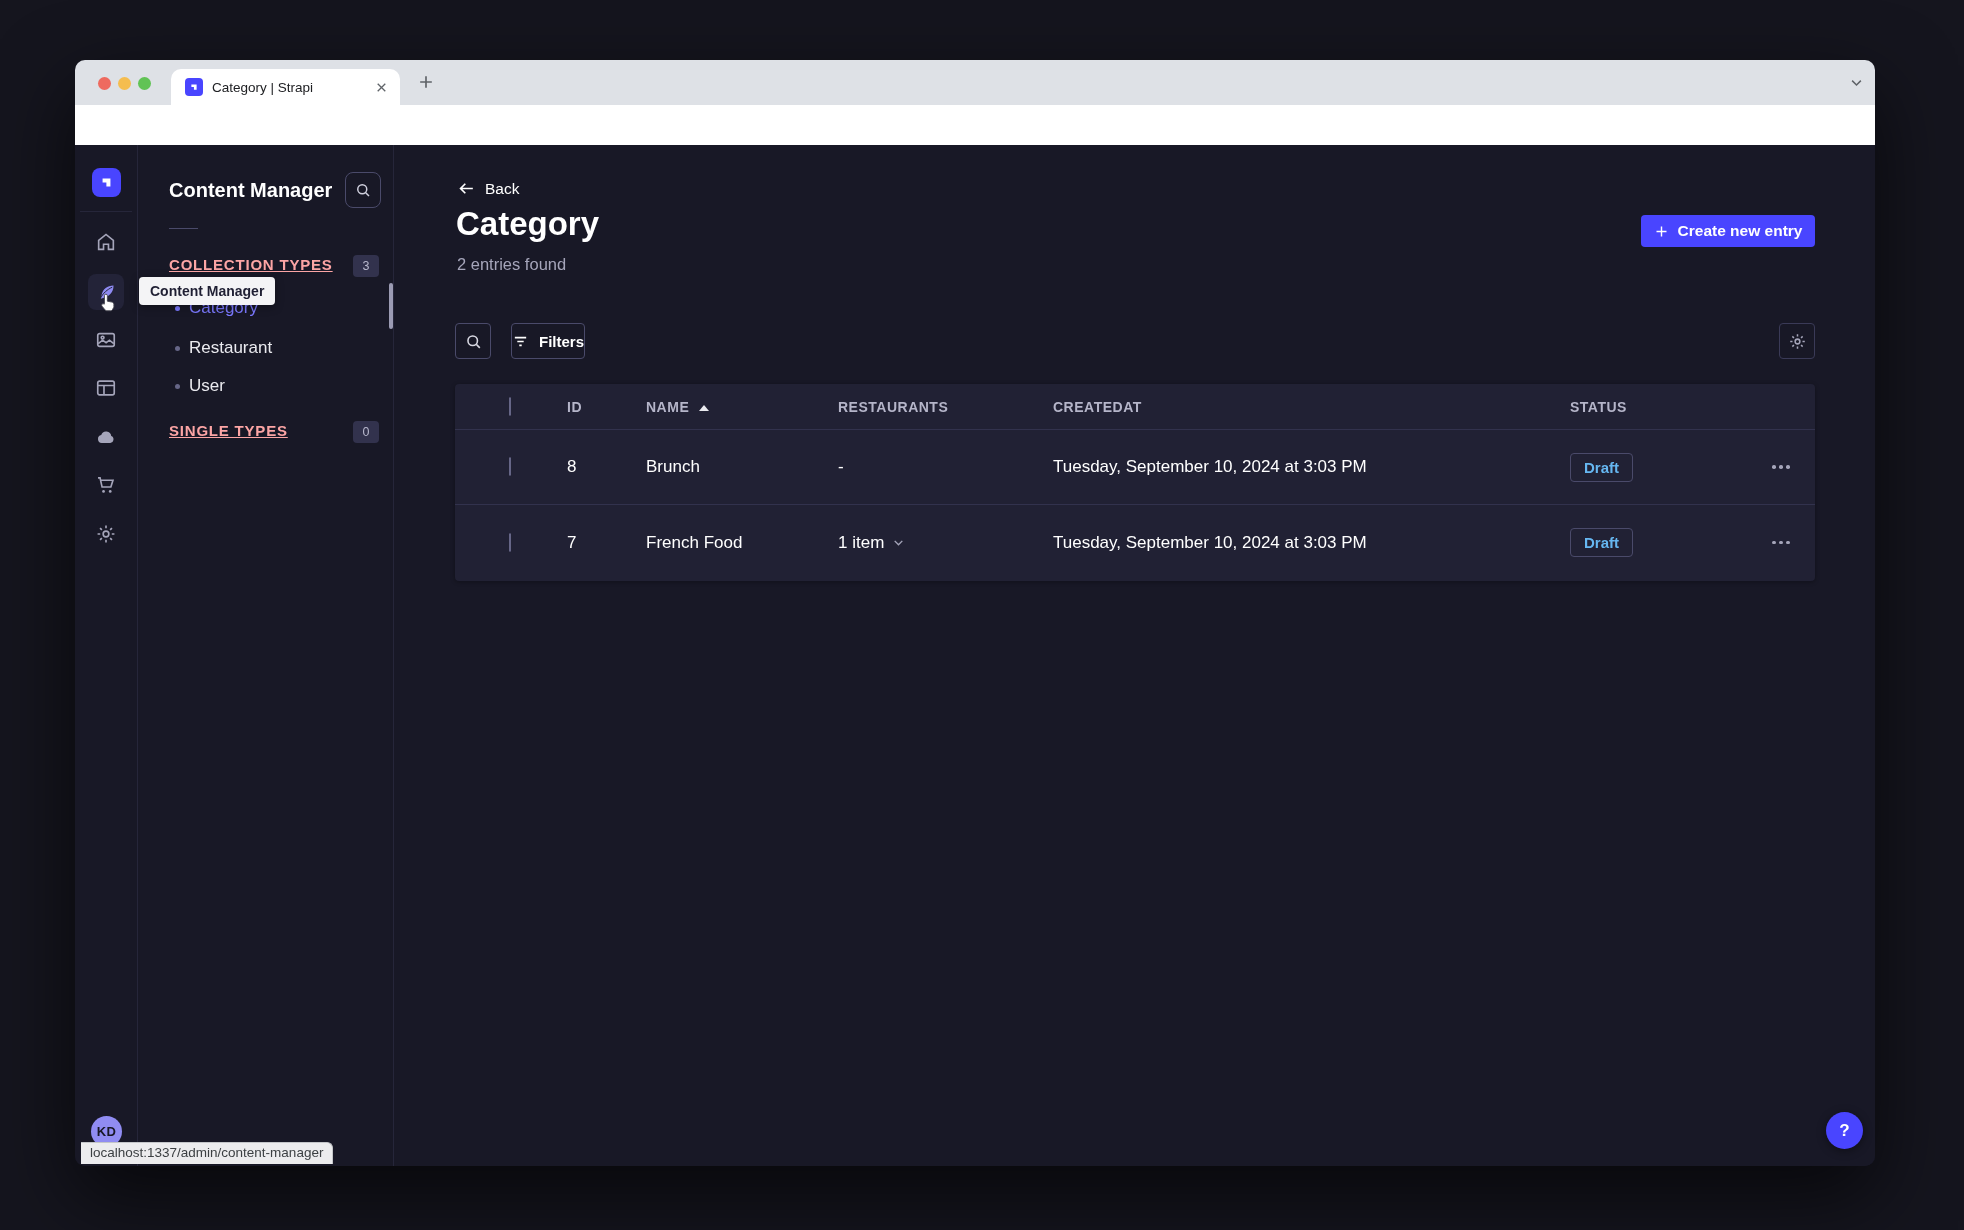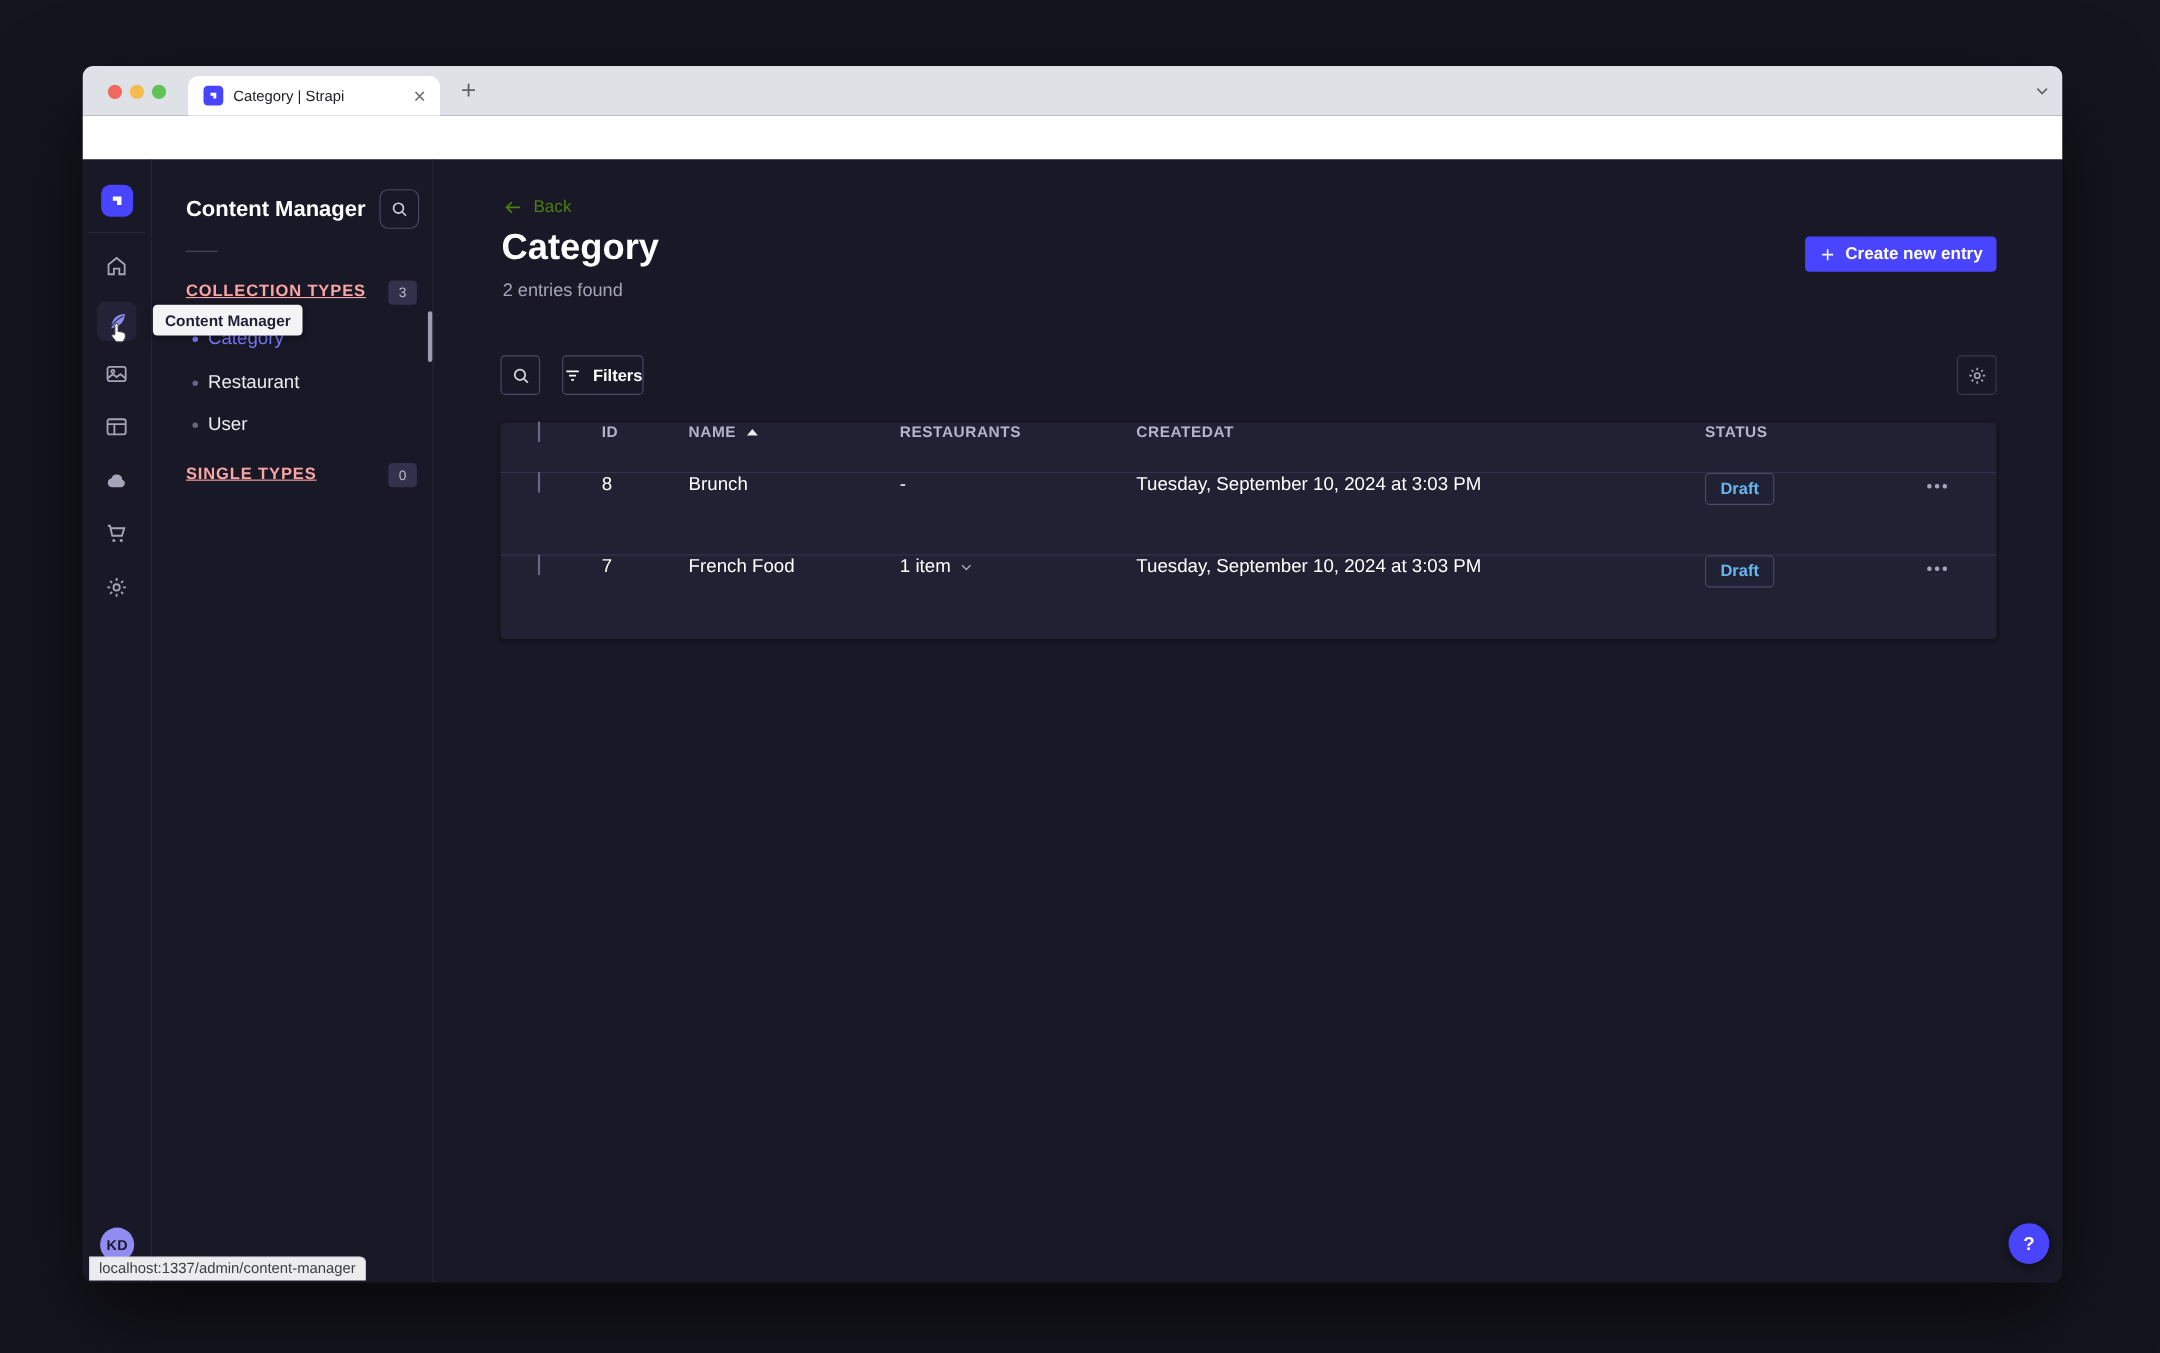--- a/index.html
+++ b/index.html
@@ -113,21 +113,21 @@
     background:#f4f4f6; border-radius:4px; padding:0 11px; line-height:28px;
     font-size:14px; font-weight:bold; color:#1f1f33;
     box-shadow:0 2px 8px rgba(0,0,0,.35); white-space:nowrap;
   }
   .cursor-hand { position:absolute; left:21px; top:146px; z-index:7; }
 
   
   .main { position:absolute; left:319px; top:0; right:0; bottom:0; }
 
   .back-link { position:absolute; left:63px; top:34px; display:flex; align-items:center;
-    color:#4d7c0f; }
+    color:#ffffff; }
   .back-link .lbl { font-size:15.5px; margin-left:9px; }
   .page-title { position:absolute; left:62px; top:60px; font-size:33px; font-weight:bold; color:#ffffff; }
   .page-subtitle { position:absolute; left:63px; top:110px; font-size:16.5px; color:#a5a5ba; }
 
   .create-btn {
     position:absolute; left:1247px; top:70px; width:174px; height:32px;
     background:#4945ff; border:none; border-radius:4px; color:#ffffff;
     font-size:15.5px; font-weight:bold; font-family:inherit;
     display:flex; align-items:center; justify-content:center; gap:9px;
   }
@@ -147,21 +147,21 @@
     position:absolute; left:1385px; top:178px; width:36px; height:36px;
     border:1px solid #3a3a57; border-radius:4px; background:transparent; color:#a5a5ba;
     display:flex; align-items:center; justify-content:center;
   }
 
   
   .table-card {
     position:absolute; left:61px; top:239px; width:1360px; height:197px;
     background:#212134; border-radius:4px; box-shadow:0 1px 4px rgba(3,3,5,.35);
   }
-  .trow { display:flex; align-items:flex-start; }
+  .trow { display:flex; align-items:center;padding-left:20px; }
   .thead { height:46px; border-bottom:1px solid #32324d; }
   .tbody-row { height:75px; }
   .tbody-row.sep { border-bottom:1px solid #32324d; }
   .col-check { width:68px; padding-left:34px; }
   .col-id { width:103px; padding-left:24px; }
   .col-name { width:192px; }
   .col-rest { width:215px; }
   .col-created { width:517px; }
   .col-status { width:202px; }
   .col-actions { flex:1; }

